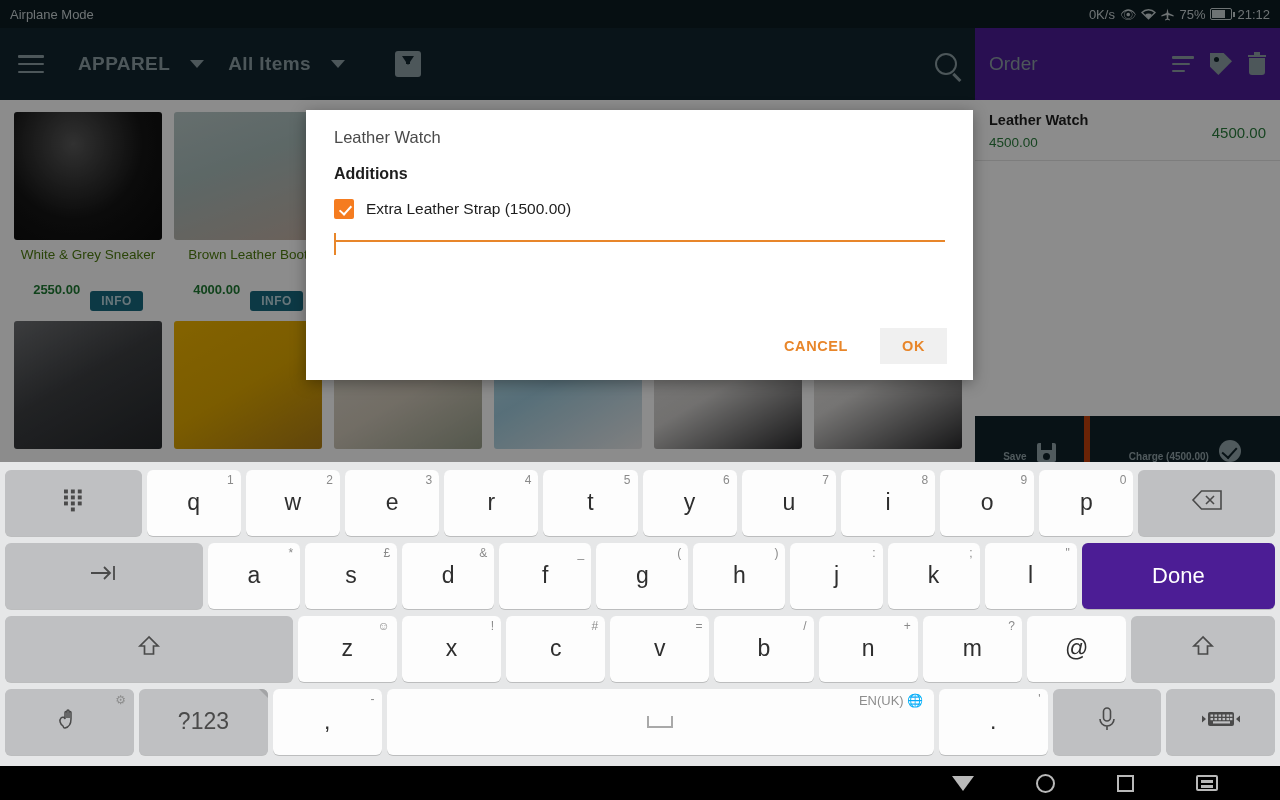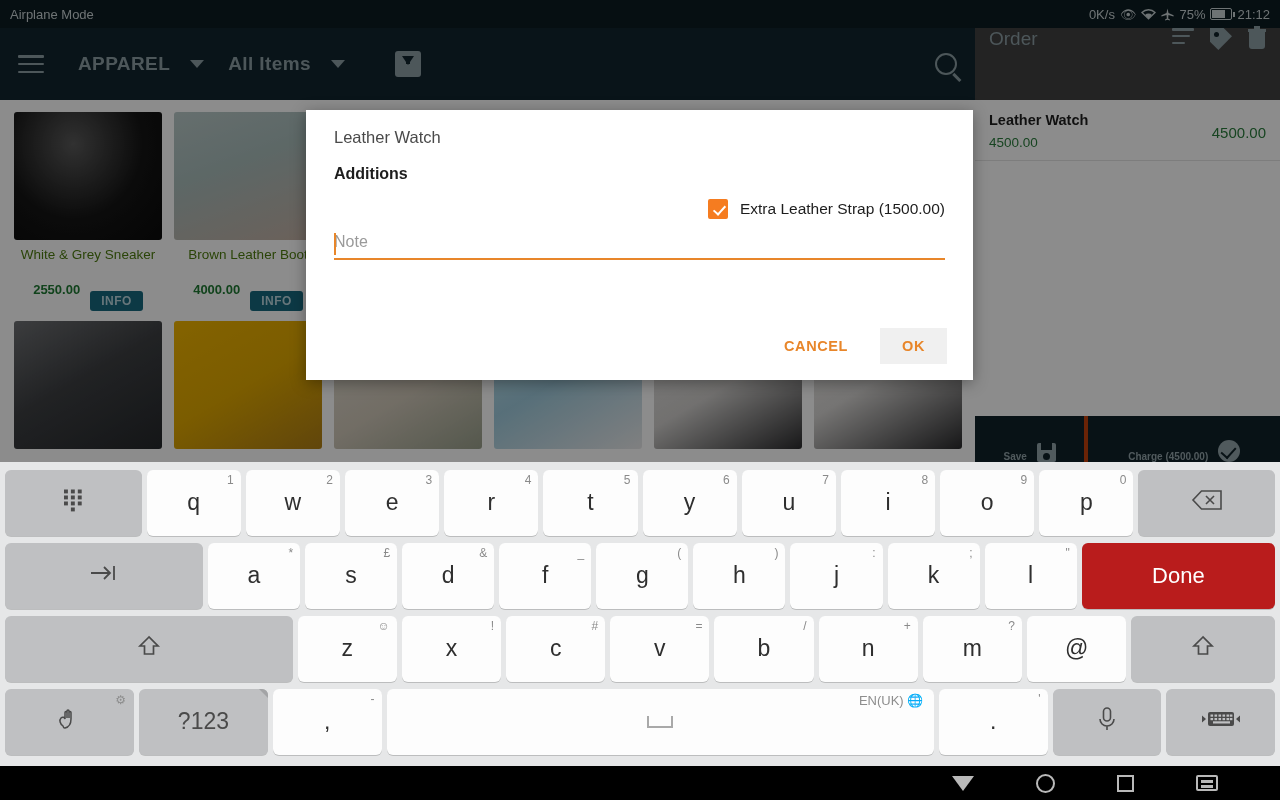--- a/index.html
+++ b/index.html
@@ -46,21 +46,21 @@
     border-left: 6px solid transparent; border-right: 6px solid transparent;
     border-top: 9px solid #12262e;
   }
   .dl-icon:before { content:""; position:absolute; left: 50%; top: 5px; transform: translateX(-50%); width: 4px; height: 8px; background: #12262e; }
   .search-icon { margin-left: auto; width: 22px; height: 22px; border: 2.5px solid #8c9ea4; border-radius: 50%; position: relative; }
   .search-icon:after { content: ""; position: absolute; right: -7px; bottom: -5px; width: 10px; height: 2.5px; background: #8c9ea4; transform: rotate(45deg); }
 
   
   .orderbar {
     position: absolute; top: 28px; left: 975px; width: 305px; height: 72px;
-    background: #404040; display: flex; align-items: flex-start; padding: 0 14px; gap: 16px;
+    background: #4c1d95; display: flex; align-items: center; padding: 0 14px; gap: 16px;
   }
   .order-title { font-size: 19px; color: #8c9ea4; flex: 1; }
   .ic-lines { width: 22px; height: 16px; display: flex; flex-direction: column; justify-content: space-between; }
   .ic-lines i { height: 2.5px; background: #8c9ea4; border-radius: 1px; }
   .ic-lines i:nth-child(2) { width: 80%; }
   .ic-lines i:nth-child(3) { width: 60%; }
   .ic-tag { width: 22px; height: 22px; background: #8c9ea4; position: relative; clip-path: polygon(0 0, 62% 0, 100% 38%, 38% 100%, 0 62%); }
   .ic-tag:after { content: ""; position: absolute; left: 4px; top: 4px; width: 5px; height: 5px; border-radius: 50%; background: #0f2128; }
   .ic-trash { width: 18px; height: 21px; position: relative; }
   .ic-trash i { position: absolute; left: 1px; top: 4px; width: 16px; height: 17px; background: #8c9ea4; border-radius: 0 0 3px 3px; }
@@ -88,37 +88,37 @@
   .img8 { background: linear-gradient(150deg, #efeeec 0%, #d6d4d2 45%, #2a2a2c 100%); }
 
   
   .orderpanel { position: absolute; top: 100px; left: 975px; width: 305px; height: 362px; background: #fff; }
   .oitem { padding: 12px 14px 10px 14px; border-bottom: 1px solid #e3e3e3; position: relative; }
   .oname { font-size: 14.5px; font-weight: bold; color: #1e1e1e; }
   .ounit { font-size: 13.5px; color: #2a7d3c; margin-top: 7px; }
   .ototal { position: absolute; right: 14px; top: 24px; font-size: 15px; color: #2a7d3c; }
   .actionbar { position: absolute; left: 975px; top: 416px; width: 305px; height: 46px; background: #0f2128; display: flex; color: #93a4aa; }
   .act { flex: 1; display: flex; align-items: flex-end; justify-content: center; gap: 10px; font-size: 10px; font-weight: bold; }
-  .act.charge { flex: 1.75; border-left: 4px solid #c2410c; }
+  .act.charge { flex: 1.75; border-left: 6px solid #c2410c; }
   .ic-save { width: 19px; height: 19px; background: #93a4aa; border-radius: 2px; position: relative; }
   .ic-save:before { content: ""; position: absolute; left: 4px; top: 0; width: 11px; height: 7px; background: #0f2128; }
   .ic-save:after { content: ""; position: absolute; left: 6px; top: 10px; width: 7px; height: 7px; border-radius: 50%; background: #0f2128; }
   .ic-check { width: 22px; height: 22px; border-radius: 50%; background: #93a4aa; position: relative; }
   .ic-check:after { content: ""; position: absolute; left: 6px; top: 4px; width: 7px; height: 12px; border: solid #0f2128; border-width: 0 2.5px 2.5px 0; transform: rotate(42deg); }
 
   
   .scrim { position: absolute; top: 0; left: 0; width: 1280px; height: 462px; background: rgba(0,0,0,0.45); }
   .dialog {
     position: absolute; left: 306px; top: 110px; width: 667px; height: 270px;
     background: #fff; box-shadow: 0 3px 14px rgba(0,0,0,.35);
     padding: 18px 28px 0 28px;
   }
   .dlg-title { font-size: 16.5px; color: #4a4a4a; margin-bottom: 18px; }
   .dlg-sub { font-size: 16px; font-weight: bold; color: #1d1d1d; margin-bottom: 16px; }
-  .cbrow { display: flex; align-items: center; gap: 12px; margin-bottom: 12px; justify-content: flex-end; }
+  .cbrow { display: flex; align-items: center; gap: 12px; margin-bottom: 12px; }
   .cbox { width: 20px; height: 20px; border: 2px solid #6b6b6b; border-radius: 2px; background: #fff; position: relative; flex: none; }
   .cbox.on { background: #f57c20; border-color: #f57c20; }
   .cbox.on:after { content: ""; position: absolute; left: 6px; top: 2px; width: 5px; height: 10px; border: solid #fff; border-width: 0 2.5px 2.5px 0; transform: rotate(42deg); }
   .cblabel { font-size: 15.5px; color: #1d1d1d; }
   .notewrap { margin-top: 14px; position: relative; border-bottom: 2px solid #e8862a; padding-bottom: 7px; }
   .note-input { border: 0; outline: 0; width: 100%; font-size: 16px; color: #222; font-family: "Liberation Sans", sans-serif; background: transparent; }
   .note-input::placeholder { color: #9a9a9a; }
   .caret-bar { position: absolute; left: 0; top: 0; width: 2px; height: 22px; background: #e8862a; }
   .dlg-actions { position: absolute; right: 26px; bottom: 16px; display: flex; align-items: center; gap: 16px; }
   .btn-cancel { color: #e8862a; font-weight: bold; font-size: 14.5px; letter-spacing: .6px; background: none; border: 0; padding: 10px 8px; cursor: pointer; font-family: "Liberation Sans", sans-serif; }
@@ -128,21 +128,21 @@
   .kb { position: absolute; top: 462px; left: 0; width: 1280px; height: 304px; background: #e6e7e8; padding: 4px 2px; }
   .kbrow { display: flex; height: 73px; align-items: center; gap: 5px; padding: 0 3px; }
   .key {
     background: #fdfdfd; border-radius: 6px; height: 66px; position: relative;
     display: flex; align-items: center; justify-content: center;
     font-size: 23px; color: #2f2f2f; box-shadow: 0 1px 0 rgba(0,0,0,.18);
     flex: 1; cursor: pointer; user-select: none;
   }
   .key.mod { background: #bfc0c2; color: #4a4a4a; }
   .key .alt { position: absolute; top: 3px; right: 7px; font-size: 12px; color: #8a8a8a; }
-  .key.done { background: #b91c1c; color: #fff; font-size: 22px; flex: 2.1; }
+  .key.done { background: #4c1d95; color: #fff; font-size: 22px; flex: 2.1; }
   .key.k-numpad { flex: 1.45; }
   .key.k-bksp { flex: 1.45; }
   .key.k-tab { flex: 2.15; }
   .key.k-shift { flex: 2.9; }
   .key.k-shift2 { flex: 1.45; }
   .key.k-emoji { flex: 1.72; }
   .key.k-123 { flex: 1.72; }
   .key.k-comma { flex: 1.45; }
   .key.k-space { flex: 7.3; }
   .key.k-period { flex: 1.45; }
@@ -294,21 +294,20 @@
     <div class="dlg-title">Leather Watch</div>
     <div class="dlg-sub">Additions</div>
 
     <div class="cbrow">
       <span class="cbox on"></span>
       <span class="cblabel">Extra Leather Strap (1500.00)</span>
     </div>
 
     <div class="notewrap">
       <span class="caret-bar"></span>
-      <input class="note-input" type="text" placeholder="Note" style="">
     </div>
 
     <div class="dlg-actions">
       <button class="btn-cancel">CANCEL</button>
       <button class="btn-ok">OK</button>
     </div>
   </div>
 
   <div class="kb" id="kb">
       <div class="kbrow">

